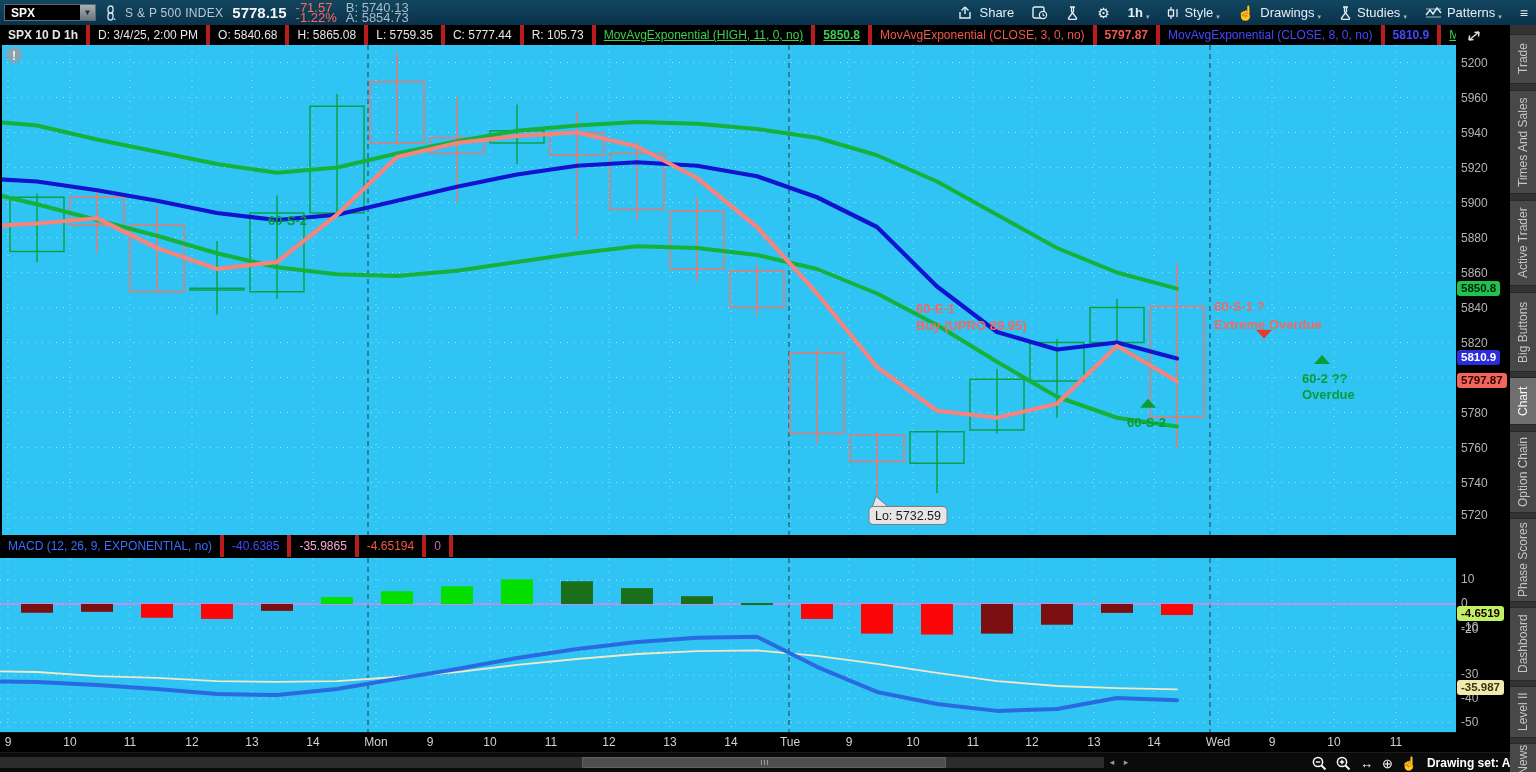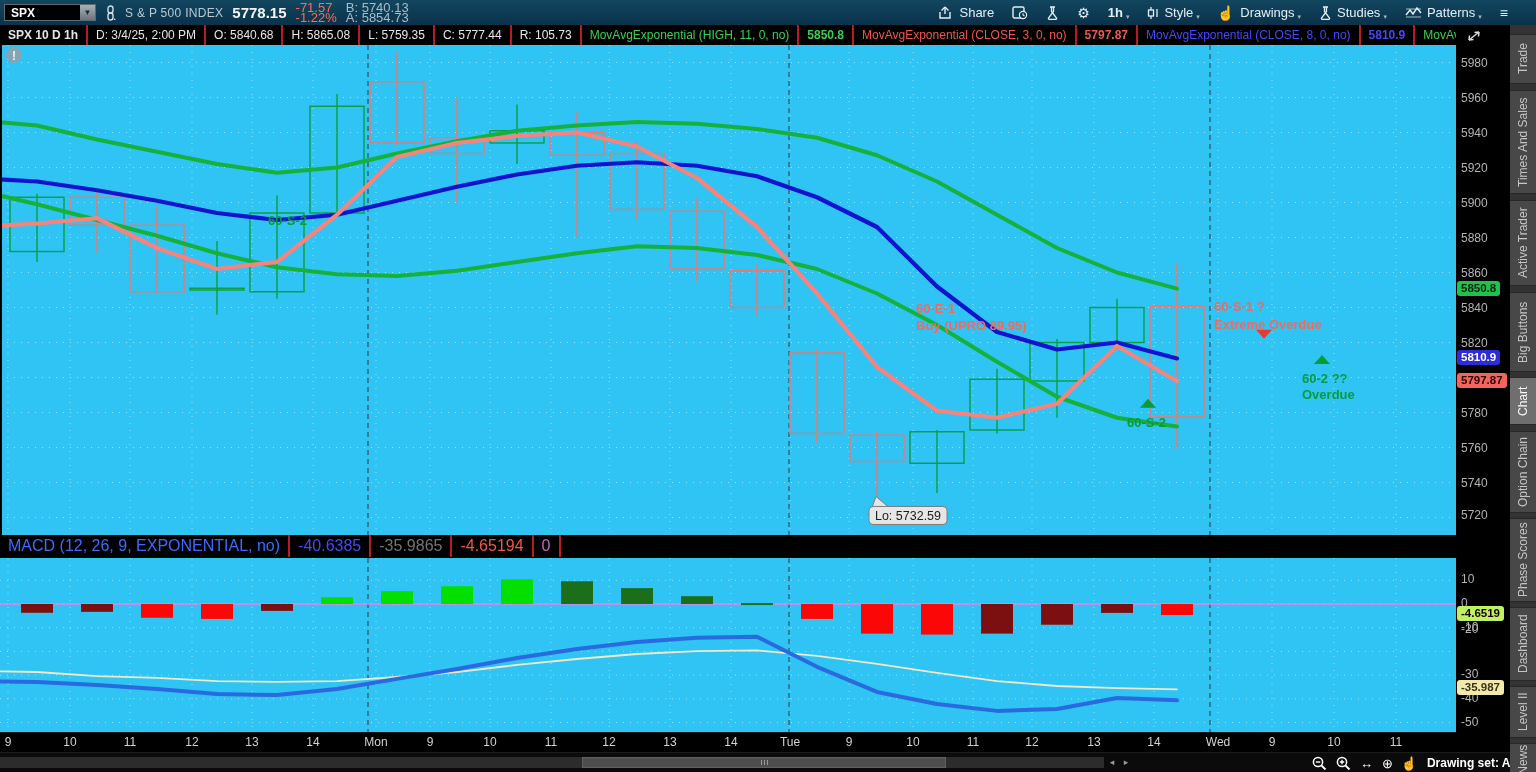--- a/index.html
+++ b/index.html
@@ -13,38 +13,38 @@
   .tb-left{display:flex;align-items:center;gap:9px;padding-left:4px;justify-content:space-between;}
   .symbol-box{display:flex;align-items:center;background:#000;border:1px solid #5a6a72;height:17px;width:92px;
     padding-left:6px;color:#fff;font-weight:bold;font-size:12px;box-sizing:border-box;}
   .symbol-dd{margin-left:auto;width:15px;height:15px;background:linear-gradient(#a8b1b5,#69757b);
     color:#1b2a33;font-size:8px;display:flex;align-items:center;justify-content:center;}
   .sym-desc{color:#b9c9d4;letter-spacing:.3px;}
   .last-price{color:#f4f4f4;font-weight:bold;font-size:15px;}
   .stack{display:flex;flex-direction:column;line-height:10px;font-size:13px;}
   .stack.red{color:#ff6a58;}
   .stack.gray{color:#a9bcc7;}
-  .tb-right{display:flex;align-items:center;margin-left:auto;gap:2px;padding-right:20px;}
+  .tb-right{display:flex;align-items:center;margin-left:auto;gap:2px;padding-right:0;}
   .tb-btn{display:flex;align-items:center;gap:5px;padding:0 8px;height:25px;color:#e4eef5;font-size:13px;}
   .tb-caret{font-size:7px;color:#9fb4c0;align-self:flex-end;margin:0 0 4px -2px;}
   .glyph{font-size:14px;line-height:14px;}
 
   
   #ohlc{position:absolute;left:0;top:25px;width:1456px;height:20px;background:#000;display:flex;
     align-items:center;font-size:12px;color:#e6e6e6;}
-  .ohlc-cell{padding:0 8px;border-right:2px solid #b91c1c;white-space:nowrap;height:100%;
+  .ohlc-cell{padding:0 8px;border-right:4px solid #b91c1c;white-space:nowrap;height:100%;
     display:flex;align-items:center;}
   .bold{font-weight:bold;}
-  .t-green{color:#3bd14f;} .t-red{color:#f0584a;} .t-blue{color:#4747ff;}
-  .t-pale{color:#737373;} .t-purple{color:#c46ac4;} .t-royal{color:#3b6bff;}
+  .t-green{color:#3bd14f;text-decoration:underline;} .t-red{color:#f0584a;} .t-blue{color:#4747ff;}
+  .t-pale{color:#f9a8d4;} .t-purple{color:#c46ac4;} .t-royal{color:#3b6bff;}
 
   
   #price-panel{position:absolute;left:0;top:45px;width:1456px;height:490px;background:#2fc4f4;}
   #macd-header{position:absolute;left:0;top:535px;width:1456px;height:22px;background:#000;
-    display:flex;align-items:center;font-size:16px;}
+    display:flex;align-items:center;font-size:12px;}
   #macd-panel{position:absolute;left:0;top:557px;width:1456px;height:175px;background:#2fc4f4;
     border-top:1px solid #000;box-sizing:border-box;}
   svg{display:block;}
 
   
   #time-axis{position:absolute;left:0;top:732px;width:1456px;height:20px;background:#000;border-top:1px solid #151515;box-sizing:border-box;}
   .time-label{position:absolute;top:2px;width:36px;text-align:center;color:#d2d2d2;font-size:12px;}
 
   
   #right-col{position:absolute;left:1456px;top:25px;width:54px;height:727px;background:#000;}
@@ -409,21 +409,21 @@
     </div>
 
   <div id="right-col">
     <span style="position:absolute;left:8px;top:3px;">
       <svg width="22" height="16" viewBox="0 0 22 16">
           <path d="M5 12 L15 4" stroke="#ddd" stroke-width="1.5" fill="none"></path>
           <path d="M15 4 l-4.5 0.5 M15 4 l-0.5 4.5" stroke="#ddd" stroke-width="1.5" fill="none"></path>
           <path d="M5 12 l4.5 -0.5 M5 12 l0.5 -4.5" stroke="#ddd" stroke-width="1.5" fill="none"></path>
         </svg>
     </span>
-  <div class="tick" style="top: 29.5px;">5980</div>
+  <div class="tick" style="top: 29.5px;">5200</div>
       <div class="tick" style="top: 64.5px;">5960</div>
       <div class="tick" style="top: 99.5px;">5940</div>
       <div class="tick" style="top: 134.5px;">5920</div>
       <div class="tick" style="top: 169.5px;">5900</div>
       <div class="tick" style="top: 204.5px;">5880</div>
       <div class="tick" style="top: 239.5px;">5860</div>
       <div class="tick" style="top: 274.5px;">5840</div>
       <div class="tick" style="top: 309.5px;">5820</div>
       <div class="tick" style="top: 379.5px;">5780</div>
       <div class="tick" style="top: 414.5px;">5760</div>

